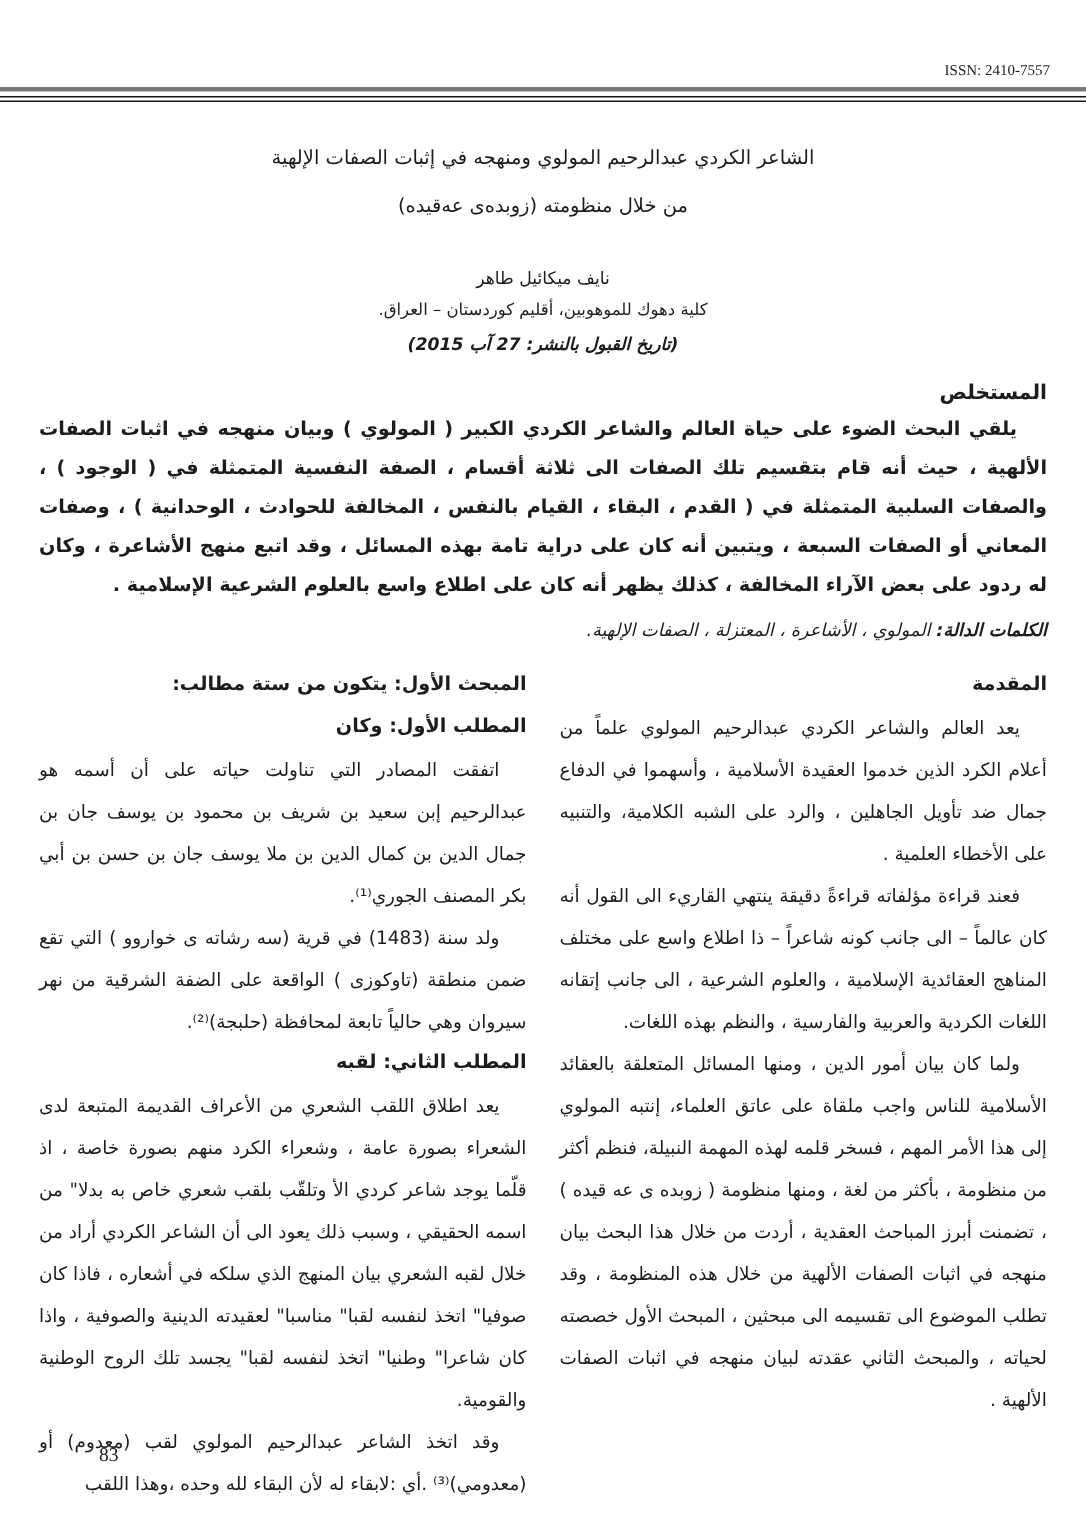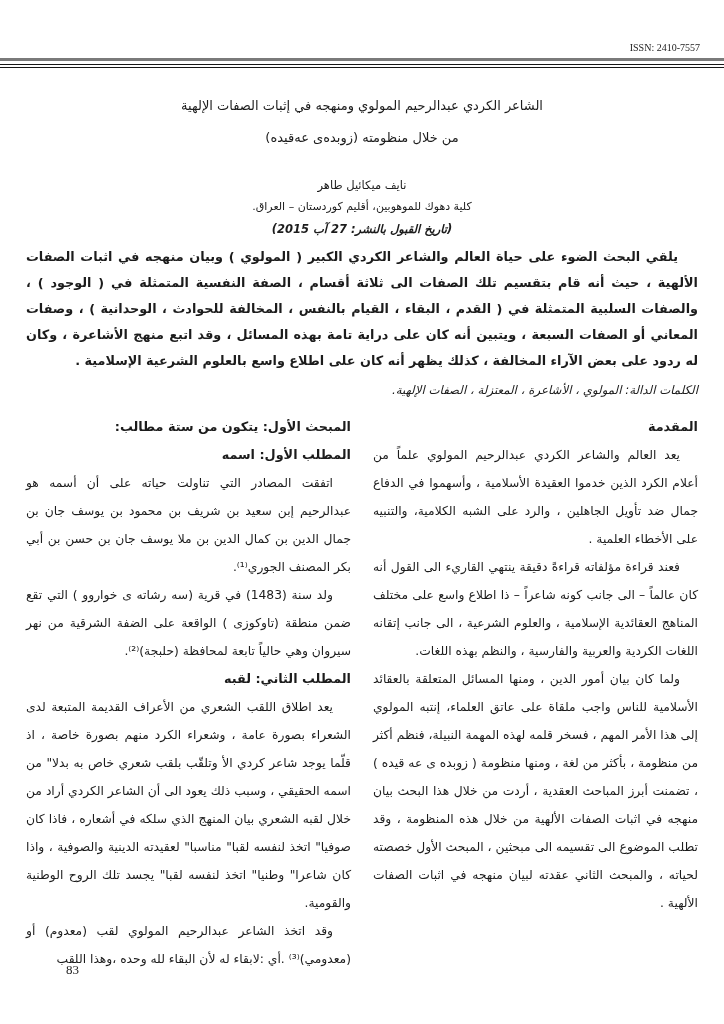--- a/index.html
+++ b/index.html
@@ -74,21 +74,21 @@
     line-height: 26px;
     text-align: justify;
     text-indent: 20px;
   }
   .keywords-line {
     margin-top: 9px;
     text-align: right;
     font-style: italic;
     font-size: 11.8px;
   }
-  .keywords-label { font-weight: normal; }
+  .keywords-label { font-weight: bold; }
   
   .columns {
     display: flex;
     gap: 22px;
     margin-top: 16px;
     font-size: 12.3px;
     line-height: 28px;
   }
   .col { width: 325px; text-align: justify; }
   .col-heading {
@@ -124,38 +124,39 @@
       <div>الشاعر الكردي عبدالرحيم المولوي ومنهجه في إثبات الصفات الإلهية</div>
       <div>من خلال منظومته (زوبدەى عەقيده)</div>
     </div>
 
     <div class="author-block">
       <div class="author-name">نايف ميكائيل طاهر</div>
       <div class="author-affiliation">كلية دهوك للموهوبين، أقليم كوردستان – العراق.</div>
       <div class="accept-date">(تاريخ القبول بالنشر: 27 آب  2015)</div>
     </div>
 
+    <div class="abstract-heading">المستخلص</div>
     <p class="abstract-text">يلقي البحث الضوء على حياة العالم والشاعر الكردي الكبير ( المولوي ) وبيان منهجه في اثبات الصفات الألهية ، حيث أنه قام بتقسيم تلك الصفات الى ثلاثة أقسام ، الصفة النفسية المتمثلة في ( الوجود ) ، والصفات السلبية المتمثلة في ( القدم ، البقاء ، القيام بالنفس ، المخالفة للحوادث ، الوحدانية ) ، وصفات المعاني أو الصفات السبعة ، ويتبين أنه كان على دراية تامة بهذه المسائل ، وقد اتبع منهج الأشاعرة ، وكان له ردود على بعض الآراء المخالفة ، كذلك يظهر أنه كان على اطلاع واسع بالعلوم الشرعية الإسلامية .</p>
 
     <div class="keywords-line">
       <span class="keywords-label">الكلمات الدالة:</span><span> المولوي ، الأشاعرة ، المعتزلة ، الصفات الإلهية.</span>
     </div>
 
     <div class="columns">
 
       <div class="col">
         <div class="col-heading">المقدمة</div>
         <p>يعد العالم والشاعر الكردي عبدالرحيم المولوي علماً من أعلام الكرد الذين خدموا العقيدة الأسلامية ، وأسهموا في الدفاع جمال ضد تأويل الجاهلين ، والرد على الشبه الكلامية، والتنبيه على الأخطاء العلمية .</p>
         <p>فعند قراءة مؤلفاته قراءةً دقيقة ينتهي القاريء الى القول أنه كان عالماً – الى جانب كونه شاعراً – ذا اطلاع واسع على مختلف المناهج العقائدية الإسلامية ، والعلوم الشرعية ، الى جانب إتقانه اللغات الكردية والعربية والفارسية ، والنظم بهذه اللغات.</p>
         <p>ولما كان بيان أمور الدين ، ومنها المسائل المتعلقة بالعقائد الأسلامية للناس واجب ملقاة على عاتق العلماء، إنتبه المولوي إلى هذا الأمر المهم ، فسخر قلمه لهذه المهمة النبيلة، فنظم أكثر من منظومة ، بأكثر من لغة ،  ومنها منظومة ( زوبده ى عه قيده ) ، تضمنت أبرز المباحث العقدية ، أردت من خلال هذا البحث بيان منهجه في اثبات الصفات الألهية من خلال هذه المنظومة ، وقد تطلب الموضوع الى تقسيمه الى مبحثين ، المبحث الأول خصصته لحياته ، والمبحث الثاني عقدته لبيان منهجه في اثبات الصفات الألهية .</p>
       </div>
 
       <div class="col">
         <div class="col-heading">المبحث الأول: يتكون من ستة مطالب:</div>
-        <div class="col-heading">المطلب الأول: اسمه</div>
+        <div class="col-heading">المطلب الأول: وكان</div>
         <p>اتفقت المصادر التي تناولت حياته على أن أسمه هو عبدالرحيم إبن سعيد بن شريف بن محمود بن يوسف جان بن جمال الدين بن كمال الدين بن ملا يوسف جان بن حسن بن أبي بكر المصنف الجوري⁽¹⁾.</p>
         <p>ولد سنة (1483) في قرية (سه رشاته ى خواروو ) التي تقع ضمن منطقة (تاوكوزى ) الواقعة على الضفة الشرقية من نهر سيروان وهي حالياً تابعة لمحافظة (حلبجة)⁽²⁾.</p>
         <div class="col-heading">المطلب الثاني: لقبه</div>
         <p>يعد اطلاق اللقب الشعري من الأعراف القديمة المتبعة لدى الشعراء بصورة عامة ، وشعراء الكرد منهم بصورة خاصة ، اذ قلّما يوجد شاعر كردي الأ وتلقّب بلقب شعري خاص به بدلا" من اسمه الحقيقي ، وسبب ذلك يعود الى أن الشاعر الكردي أراد من خلال لقبه الشعري بيان المنهج الذي سلكه في أشعاره ، فاذا كان صوفيا" اتخذ لنفسه لقبا" مناسبا" لعقيدته الدينية والصوفية ، واذا كان شاعرا" وطنيا" اتخذ لنفسه لقبا" يجسد تلك الروح الوطنية والقومية.</p>
         <p>وقد اتخذ الشاعر عبدالرحيم المولوي لقب (معدوم) أو (معدومي)⁽³⁾ .أي :لابقاء له لأن البقاء لله وحده ،وهذا اللقب</p>
       </div>
 
     </div>
   </div>
 

